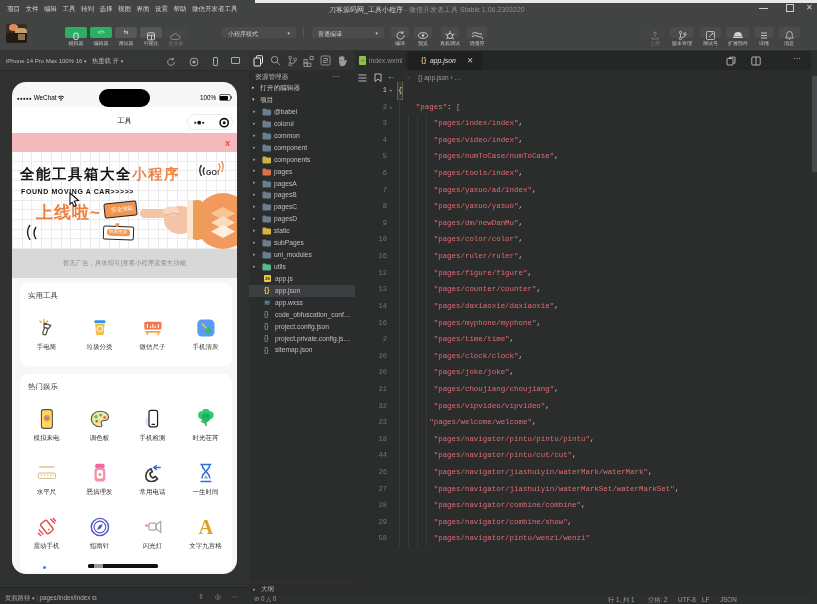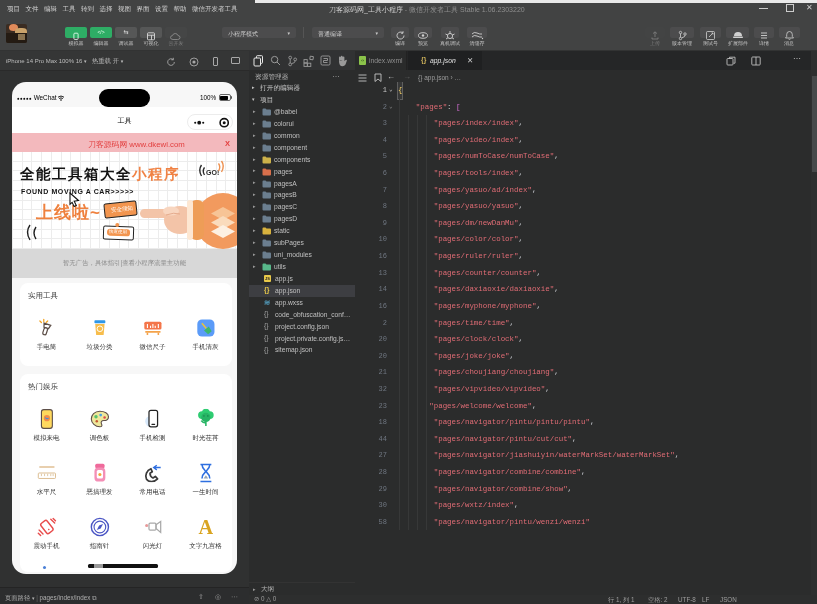--- a/index.html
+++ b/index.html
@@ -167,21 +167,20 @@
               <circle cx="7.2" cy="7.7" r="1.05" fill="#111"></circle>
               <circle cx="11.2" cy="7.7" r="1.9" fill="#111"></circle>
               <circle cx="15.2" cy="7.7" r="1.05" fill="#111"></circle>
               <circle cx="36.2" cy="7.7" r="4.1" fill="none" stroke="#111" stroke-width="1.6"></circle>
               <circle cx="36.2" cy="7.7" r="1.5" fill="#111"></circle>
             </svg>
         </div>
       </div>
 
       <div class="abs" style="left:0;top:51px;width:225px;height:19px;background:#f3b9bd;">
-        <div class="abs" style="left:0;top:6px;width:225px;text-align:center;padding-left:24px;font-size:7.8px;color:#e23e3e;">刀客源码网 www.dkewl.com</div>
         <div class="abs" style="right:7px;top:6px;font-size:7.5px;color:#e23e3e;font-weight:bold;">X</div>
       </div>
 
       <div class="abs" id="adbn" style="left:0;top:70px;width:225px;height:97px;background:
         repeating-linear-gradient(0deg, #ececec 0 1px, transparent 1px 9.7px),
         repeating-linear-gradient(90deg, #ececec 0 1px, transparent 1px 9.7px), #fff;">
         <div class="abs" style="left:8px;top:13px;font-size:14.5px;font-weight:900;color:#141414;white-space:nowrap;letter-spacing:1.5px;">全能工具箱大全<span style="color:#f08244;">小程序</span></div>
         <svg class="abs" style="left:185px;top:12px;" width="8" height="15" viewBox="0 0 8 15">
             <path d="M4.5 1 q-3.5 5 0 11" fill="none" stroke="#2b2b2b" stroke-width="1.4"></path>
             <path d="M7.5 3.5 q-2.5 3.5 0 7.5" fill="none" stroke="#2b2b2b" stroke-width="1.4"></path>
@@ -673,35 +672,36 @@
         <div class="cl"><span class="ln">2</span><span style="position:absolute;left:34px;color:#8a8a8a;font-size:6px;top:0;">⌄</span><span class="ig" style="left:44px;"></span><span class="tx">    <span class="str">"pages"</span><span class="pnc">: </span><span style="color:#d670d6;">[</span></span></div>
         <div class="cl"><span class="ln">3</span><span class="ig" style="left:44px;"></span><span class="ig" style="left:53px;"></span><span class="ig" style="left:62px;"></span><span class="ig" style="left:71px;"></span><span class="tx"><span class="str">        "pages/index/index"</span><span class="pnc">,</span></span></div>
         <div class="cl"><span class="ln">4</span><span class="ig" style="left:44px;"></span><span class="ig" style="left:53px;"></span><span class="ig" style="left:62px;"></span><span class="ig" style="left:71px;"></span><span class="tx"><span class="str">        "pages/video/index"</span><span class="pnc">,</span></span></div>
         <div class="cl"><span class="ln">5</span><span class="ig" style="left:44px;"></span><span class="ig" style="left:53px;"></span><span class="ig" style="left:62px;"></span><span class="ig" style="left:71px;"></span><span class="tx"><span class="str">        "pages/numToCase/numToCase"</span><span class="pnc">,</span></span></div>
         <div class="cl"><span class="ln">6</span><span class="ig" style="left:44px;"></span><span class="ig" style="left:53px;"></span><span class="ig" style="left:62px;"></span><span class="ig" style="left:71px;"></span><span class="tx"><span class="str">        "pages/tools/index"</span><span class="pnc">,</span></span></div>
         <div class="cl"><span class="ln">7</span><span class="ig" style="left:44px;"></span><span class="ig" style="left:53px;"></span><span class="ig" style="left:62px;"></span><span class="ig" style="left:71px;"></span><span class="tx"><span class="str">        "pages/yasuo/ad/index"</span><span class="pnc">,</span></span></div>
         <div class="cl"><span class="ln">8</span><span class="ig" style="left:44px;"></span><span class="ig" style="left:53px;"></span><span class="ig" style="left:62px;"></span><span class="ig" style="left:71px;"></span><span class="tx"><span class="str">        "pages/yasuo/yasuo"</span><span class="pnc">,</span></span></div>
         <div class="cl"><span class="ln">9</span><span class="ig" style="left:44px;"></span><span class="ig" style="left:53px;"></span><span class="ig" style="left:62px;"></span><span class="ig" style="left:71px;"></span><span class="tx"><span class="str">        "pages/dm/newDanMu"</span><span class="pnc">,</span></span></div>
         <div class="cl"><span class="ln">10</span><span class="ig" style="left:44px;"></span><span class="ig" style="left:53px;"></span><span class="ig" style="left:62px;"></span><span class="ig" style="left:71px;"></span><span class="tx"><span class="str">        "pages/color/color"</span><span class="pnc">,</span></span></div>
         <div class="cl"><span class="ln">16</span><span class="ig" style="left:44px;"></span><span class="ig" style="left:53px;"></span><span class="ig" style="left:62px;"></span><span class="ig" style="left:71px;"></span><span class="tx"><span class="str">        "pages/ruler/ruler"</span><span class="pnc">,</span></span></div>
+        <div class="cl"><span class="ln">12</span><span class="ig" style="left:44px;"></span><span class="ig" style="left:53px;"></span><span class="ig" style="left:62px;"></span><span class="ig" style="left:71px;"></span><span class="tx"><span class="str">        "pages/figure/figure"</span><span class="pnc">,</span></span></div>
         <div class="cl"><span class="ln">13</span><span class="ig" style="left:44px;"></span><span class="ig" style="left:53px;"></span><span class="ig" style="left:62px;"></span><span class="ig" style="left:71px;"></span><span class="tx"><span class="str">        "pages/counter/counter"</span><span class="pnc">,</span></span></div>
         <div class="cl"><span class="ln">14</span><span class="ig" style="left:44px;"></span><span class="ig" style="left:53px;"></span><span class="ig" style="left:62px;"></span><span class="ig" style="left:71px;"></span><span class="tx"><span class="str">        "pages/daxiaoxie/daxiaoxie"</span><span class="pnc">,</span></span></div>
         <div class="cl"><span class="ln">16</span><span class="ig" style="left:44px;"></span><span class="ig" style="left:53px;"></span><span class="ig" style="left:62px;"></span><span class="ig" style="left:71px;"></span><span class="tx"><span class="str">        "pages/myphone/myphone"</span><span class="pnc">,</span></span></div>
         <div class="cl"><span class="ln">2</span><span class="ig" style="left:44px;"></span><span class="ig" style="left:53px;"></span><span class="ig" style="left:62px;"></span><span class="ig" style="left:71px;"></span><span class="tx"><span class="str">        "pages/time/time"</span><span class="pnc">,</span></span></div>
         <div class="cl"><span class="ln">20</span><span class="ig" style="left:44px;"></span><span class="ig" style="left:53px;"></span><span class="ig" style="left:62px;"></span><span class="ig" style="left:71px;"></span><span class="tx"><span class="str">        "pages/clock/clock"</span><span class="pnc">,</span></span></div>
         <div class="cl"><span class="ln">20</span><span class="ig" style="left:44px;"></span><span class="ig" style="left:53px;"></span><span class="ig" style="left:62px;"></span><span class="ig" style="left:71px;"></span><span class="tx"><span class="str">        "pages/joke/joke"</span><span class="pnc">,</span></span></div>
         <div class="cl"><span class="ln">21</span><span class="ig" style="left:44px;"></span><span class="ig" style="left:53px;"></span><span class="ig" style="left:62px;"></span><span class="ig" style="left:71px;"></span><span class="tx"><span class="str">        "pages/choujiang/choujiang"</span><span class="pnc">,</span></span></div>
         <div class="cl"><span class="ln">32</span><span class="ig" style="left:44px;"></span><span class="ig" style="left:53px;"></span><span class="ig" style="left:62px;"></span><span class="ig" style="left:71px;"></span><span class="tx"><span class="str">        "pages/vipvideo/vipvideo"</span><span class="pnc">,</span></span></div>
         <div class="cl"><span class="ln">23</span><span class="ig" style="left:44px;"></span><span class="ig" style="left:53px;"></span><span class="ig" style="left:62px;"></span><span class="ig" style="left:71px;"></span><span class="tx"><span class="str">       "pages/welcome/welcome"</span><span class="pnc">,</span></span></div>
         <div class="cl"><span class="ln">18</span><span class="ig" style="left:44px;"></span><span class="ig" style="left:53px;"></span><span class="ig" style="left:62px;"></span><span class="ig" style="left:71px;"></span><span class="tx"><span class="str">        "pages/navigator/pintu/pintu/pintu"</span><span class="pnc">,</span></span></div>
         <div class="cl"><span class="ln">44</span><span class="ig" style="left:44px;"></span><span class="ig" style="left:53px;"></span><span class="ig" style="left:62px;"></span><span class="ig" style="left:71px;"></span><span class="tx"><span class="str">        "pages/navigator/pintu/cut/cut"</span><span class="pnc">,</span></span></div>
+        <div class="cl"><span class="ln">26</span><span class="ig" style="left:44px;"></span><span class="ig" style="left:53px;"></span><span class="ig" style="left:62px;"></span><span class="ig" style="left:71px;"></span><span class="tx"><span class="str">        "pages/navigator/jiashuiyin/waterMark/waterMark"</span><span class="pnc">,</span></span></div>
         <div class="cl"><span class="ln">27</span><span class="ig" style="left:44px;"></span><span class="ig" style="left:53px;"></span><span class="ig" style="left:62px;"></span><span class="ig" style="left:71px;"></span><span class="tx"><span class="str">        "pages/navigator/jiashuiyin/waterMarkSet/waterMarkSet"</span><span class="pnc">,</span></span></div>
         <div class="cl"><span class="ln">28</span><span class="ig" style="left:44px;"></span><span class="ig" style="left:53px;"></span><span class="ig" style="left:62px;"></span><span class="ig" style="left:71px;"></span><span class="tx"><span class="str">        "pages/navigator/combine/combine"</span><span class="pnc">,</span></span></div>
         <div class="cl"><span class="ln">29</span><span class="ig" style="left:44px;"></span><span class="ig" style="left:53px;"></span><span class="ig" style="left:62px;"></span><span class="ig" style="left:71px;"></span><span class="tx"><span class="str">        "pages/navigator/combine/show"</span><span class="pnc">,</span></span></div>
-        <div class="cl"><span class="ln">30</span><span class="ig" style="left:44px;"></span><span class="ig" style="left:53px;"></span><span class="ig" style="left:62px;"></span><span class="ig" style="left:71px;"></span><span class="tx"><span class="str">        "pages/wxtz/index"</span><span class="pnc">,</span></span></div>
         <div class="cl"><span class="ln">58</span><span class="ig" style="left:44px;"></span><span class="ig" style="left:53px;"></span><span class="ig" style="left:62px;"></span><span class="ig" style="left:71px;"></span><span class="tx"><span class="str">        "pages/navigator/pintu/wenzi/wenzi"</span><span class="pnc"></span></span></div>
       </div>
     <div class="abs" style="left:456px;top:0;width:6px;height:544px;background:#2e2f2f;"></div>
     <div class="abs" style="left:456.5px;top:25px;width:5px;height:96px;background:#47494a;"></div>
   </div>
 
   <div class="abs" style="left:249px;top:595px;width:568px;height:9px;background:#2d2e2e;"></div>
   <div class="abs" style="left:254px;top:595px;font-size:6.3px;color:#9d9d9d;white-space:nowrap;">⊘ 0 △ 0</div>
   <div class="abs" style="left:608px;top:595.5px;font-size:6.3px;color:#9d9d9d;white-space:nowrap;">行 1, 列 1</div>
   <div class="abs" style="left:648px;top:595.5px;font-size:6.3px;color:#9d9d9d;white-space:nowrap;">空格: 2</div>

